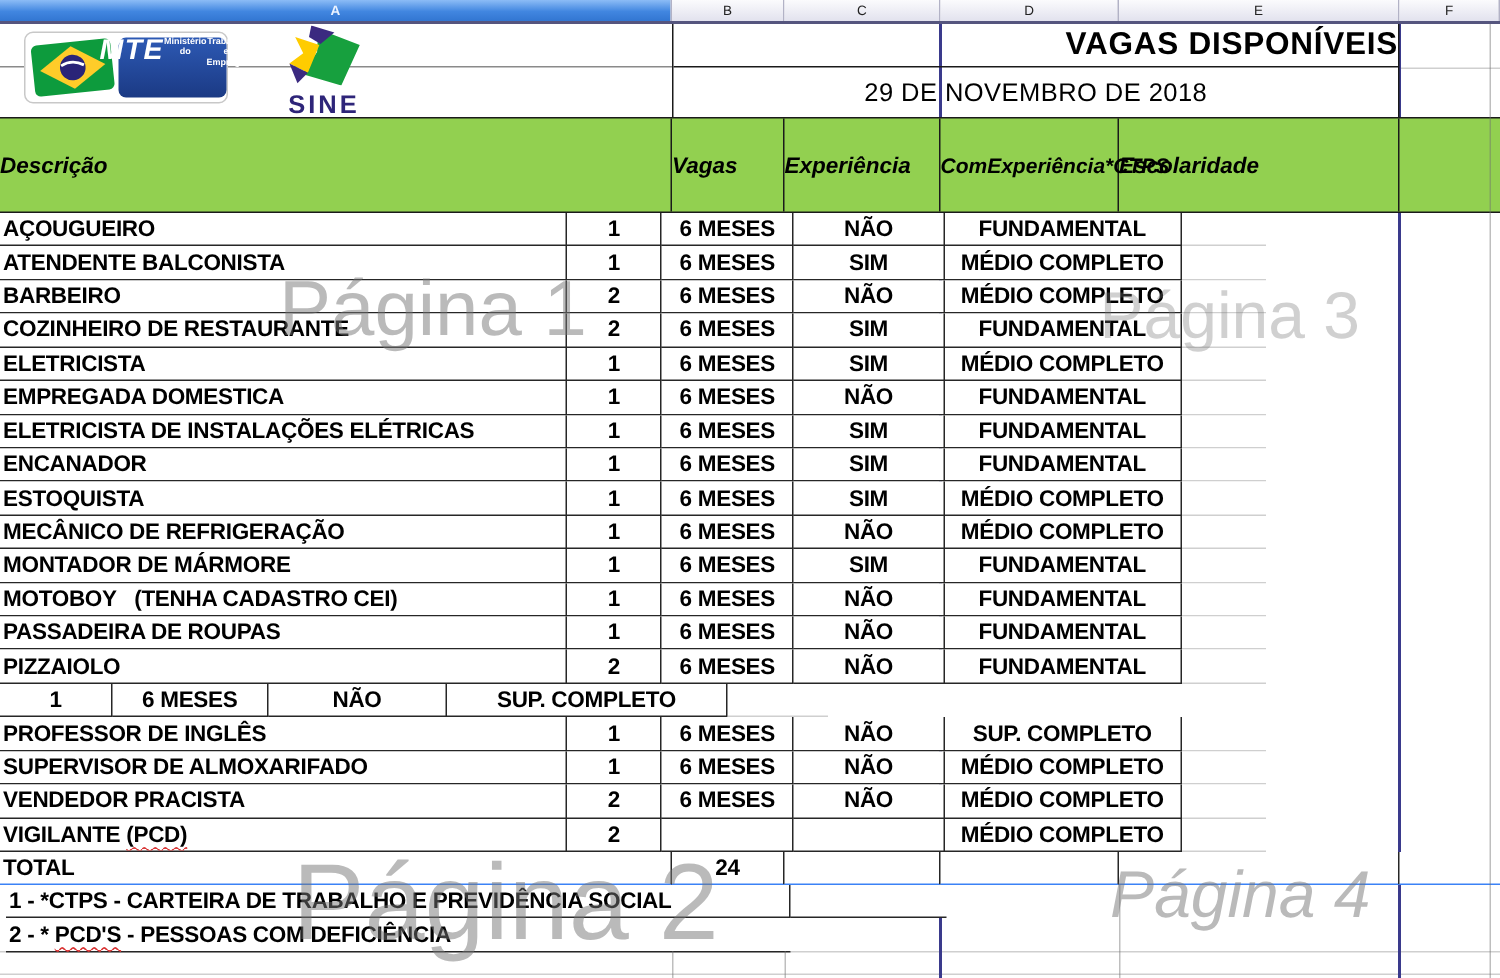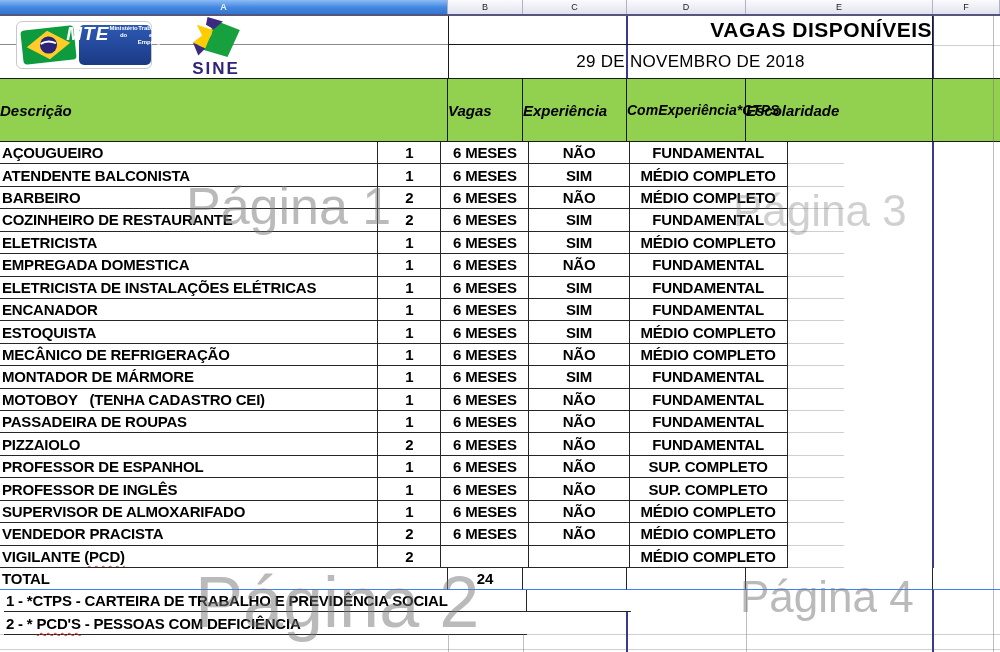--- a/index.html
+++ b/index.html
@@ -320,24 +320,20 @@
           <span class="squiggle"></span>
         </div>
     <div class="cell w-vagas">2</div>
     <div class="cell w-exp">6 MESES</div>
     <div class="cell w-ctps">NÃO</div>
     <div class="cell w-esc">FUNDAMENTAL</div>
     <div class="cell fcol w-f"></div>
   </div>
 
   <div class="drow">
-    <div class="cell desc w-desc">
-          <span>PROFESSOR DE ESPANHOL</span>
-          <span class="squiggle"></span>
-        </div>
     <div class="cell w-vagas">1</div>
     <div class="cell w-exp">6 MESES</div>
     <div class="cell w-ctps">NÃO</div>
     <div class="cell w-esc">SUP. COMPLETO</div>
     <div class="cell fcol w-f"></div>
   </div>
 
   <div class="drow">
     <div class="cell desc w-desc">
           <span>PROFESSOR DE INGLÊS</span>
@@ -400,15 +396,15 @@
     <div class="fn-a">1 - *CTPS - CARTEIRA DE TRABALHO E PREVIDÊNCIA SOCIAL</div>
     <div class="fn-b"></div>
   </div>
   <div class="fnrow" style="top:612px;height:23px;">
     <div class="fn-a" style="border-right:none;"><span>2 - * </span><span class="squiggle">PCD'S</span><span> - PESSOAS COM DEFICIÊNCIA</span></div>
   </div>
 
   <div class="wm" style="left:186px;top:176px;">Página 1</div>
   <div class="wm" style="left:195px;top:561px;font-size:72px;">Página 2</div>
   <div class="wm" style="left:733px;top:186px;font-size:44px;color:rgba(118,118,118,.34);">Página 3</div>
-  <div class="wm" style="left:740px;top:572px;font-size:44px;">Página 4</div>
+  <div class="wm" style="left:740px;top:572px;font-size:44px;font-style:italic;">Página 4</div>
 
 </div>
 
 </body></html>

